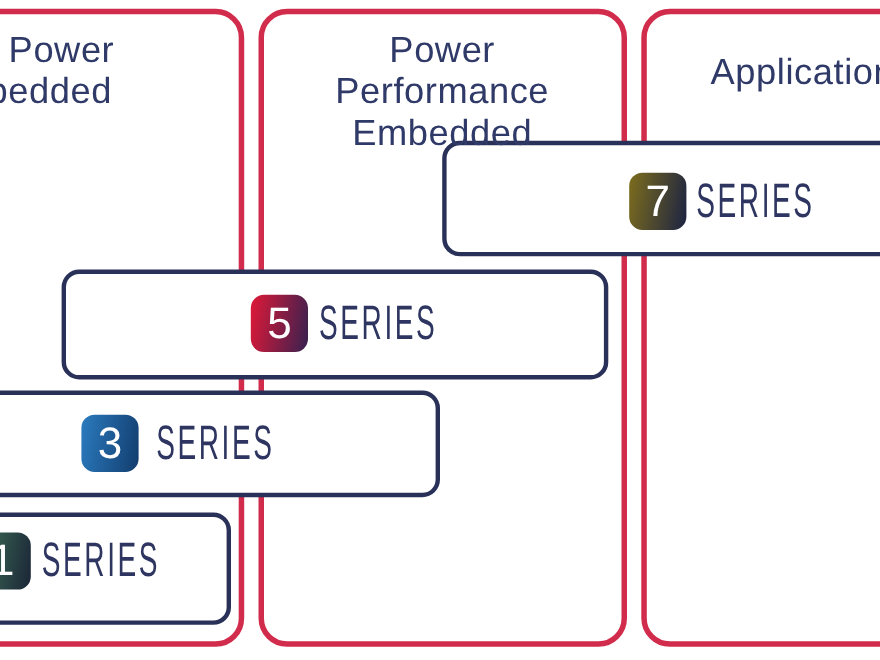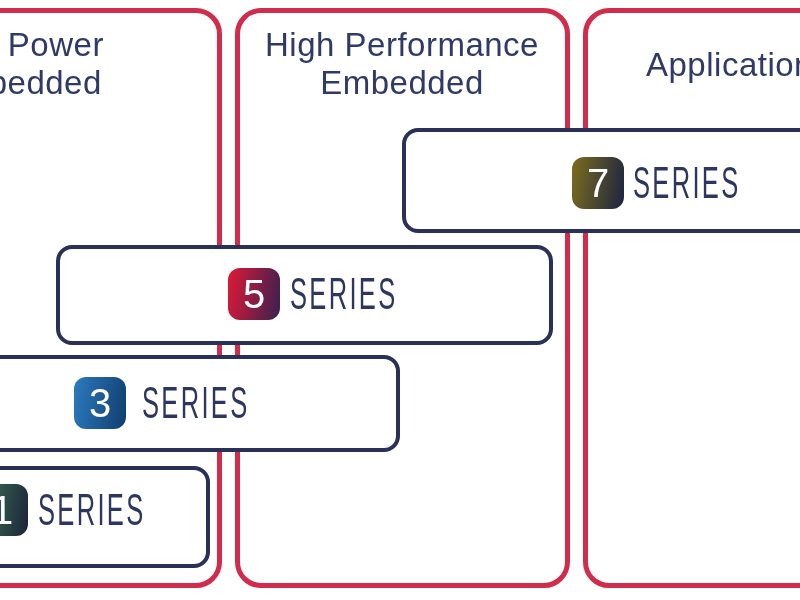--- a/index.html
+++ b/index.html
@@ -104,21 +104,21 @@
 
   <div class="column col-1"></div>
   <div class="column col-2"></div>
   <div class="column col-3"></div>
 
   <div class="heading h-1">
     <span>Low Power</span>
     <span>Embedded</span>
   </div>
   <div class="heading h-2">
-    <span>High Performance</span>
+    <span>Power Performance</span>
     <span>Embedded</span>
   </div>
   <div class="heading h-3">
     <span>Application</span>
   </div>
 
   <div class="series-box box-7"></div>
   <div class="series-box box-5"></div>
   <div class="series-box box-3"></div>
   <div class="series-box box-1"></div>

